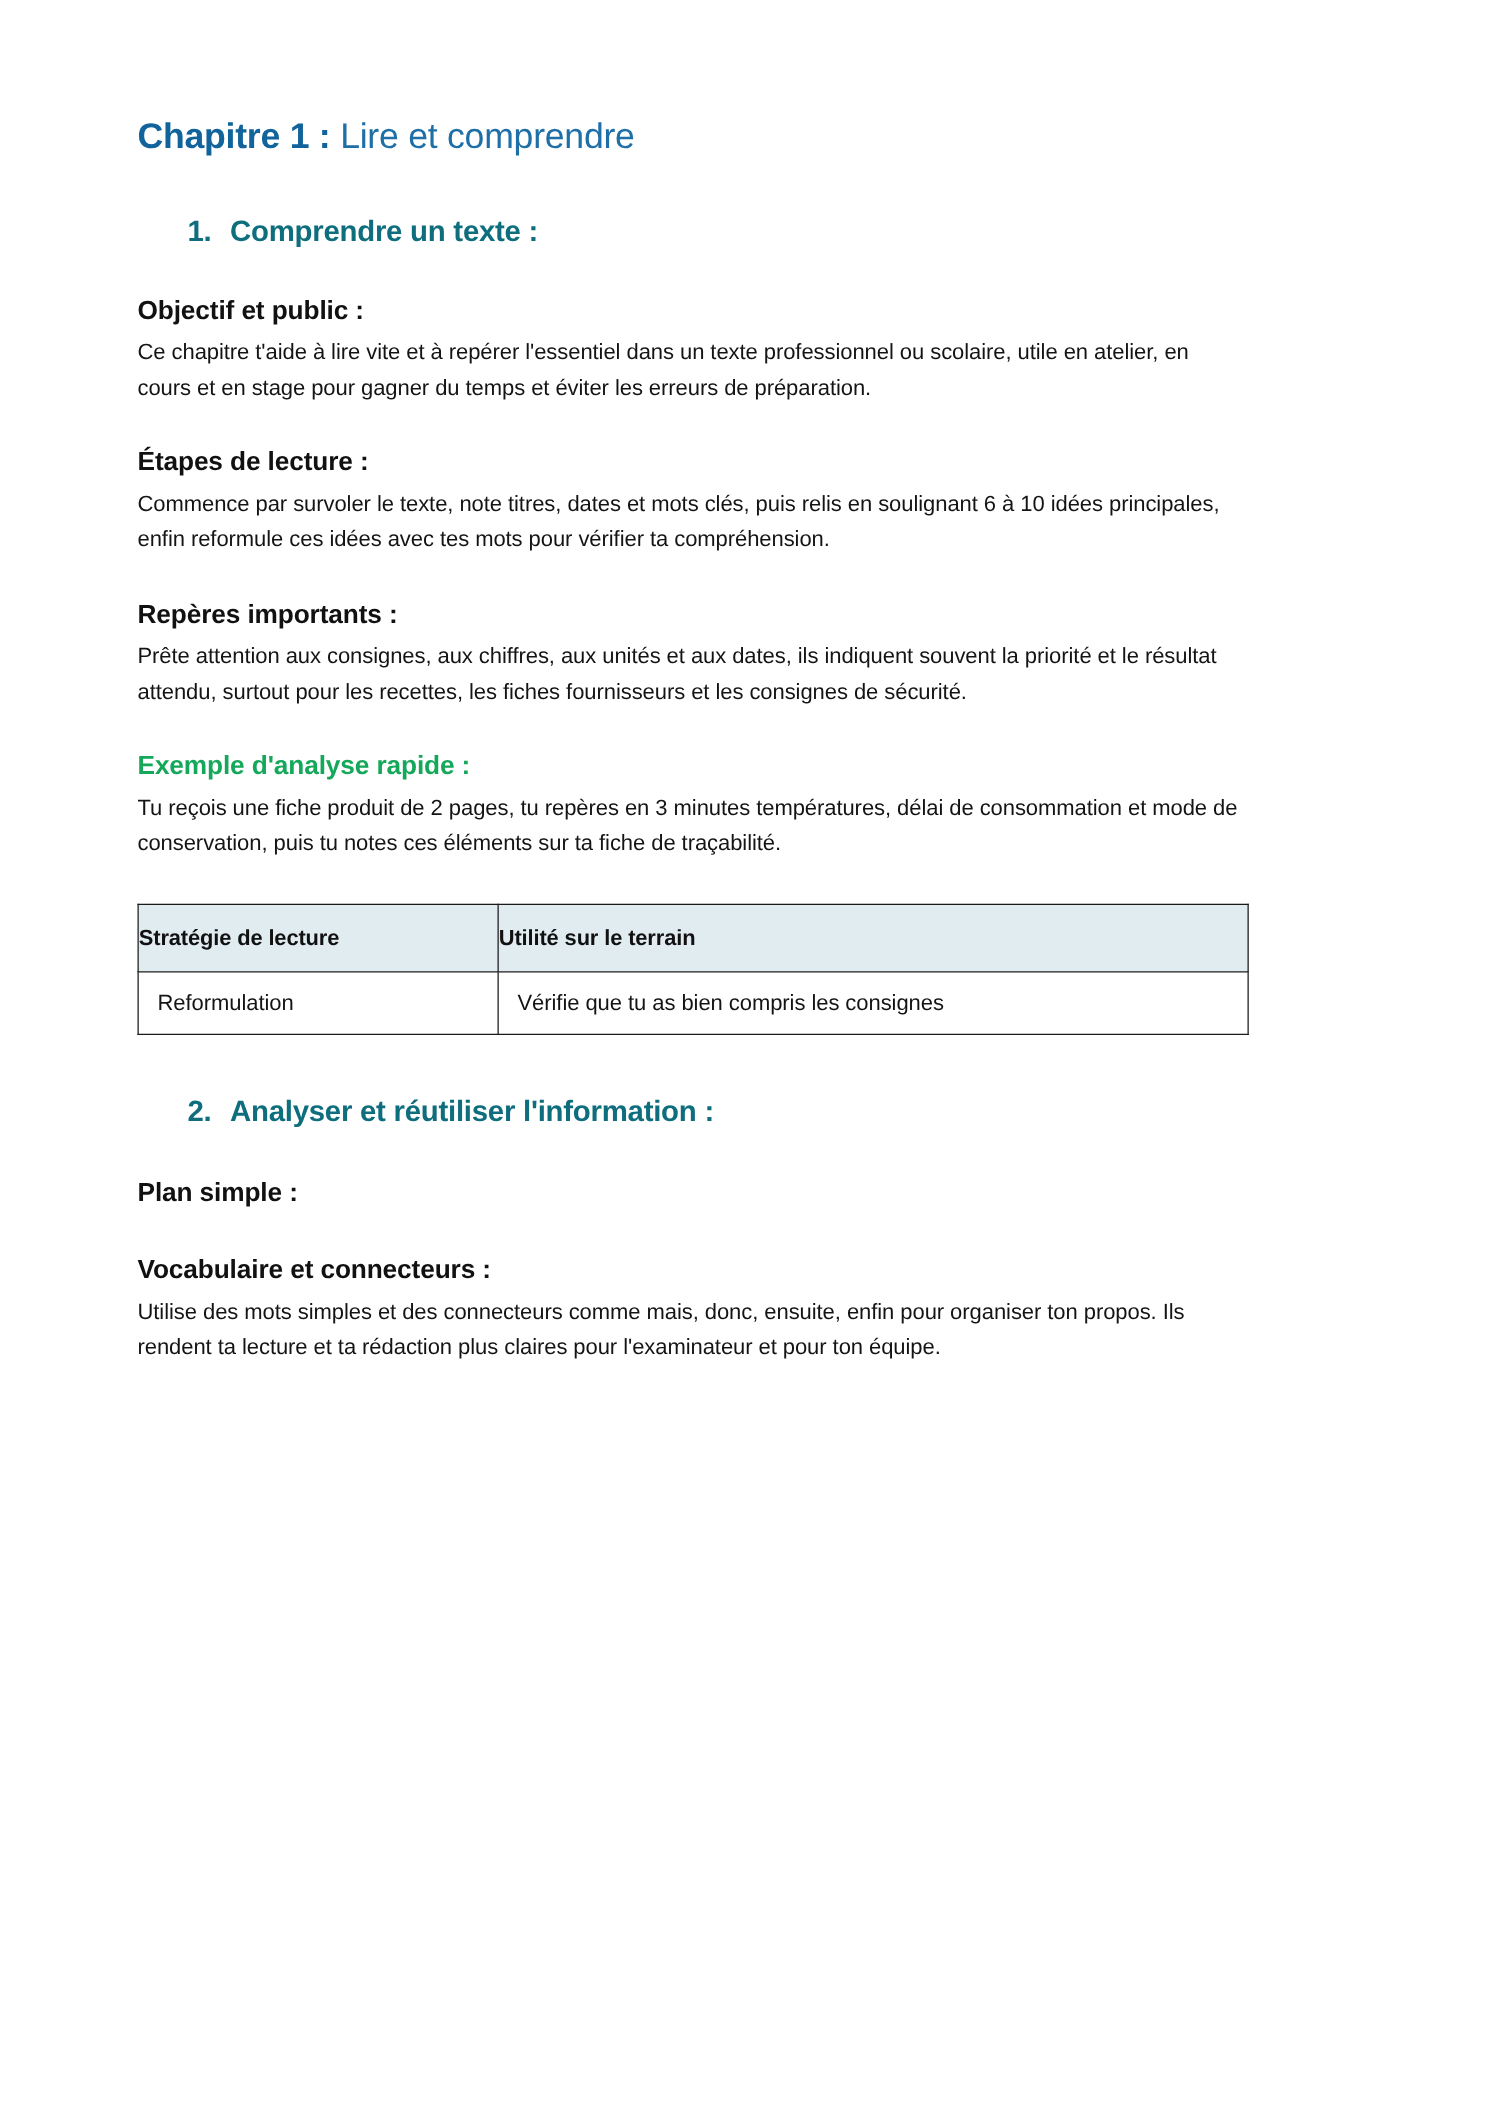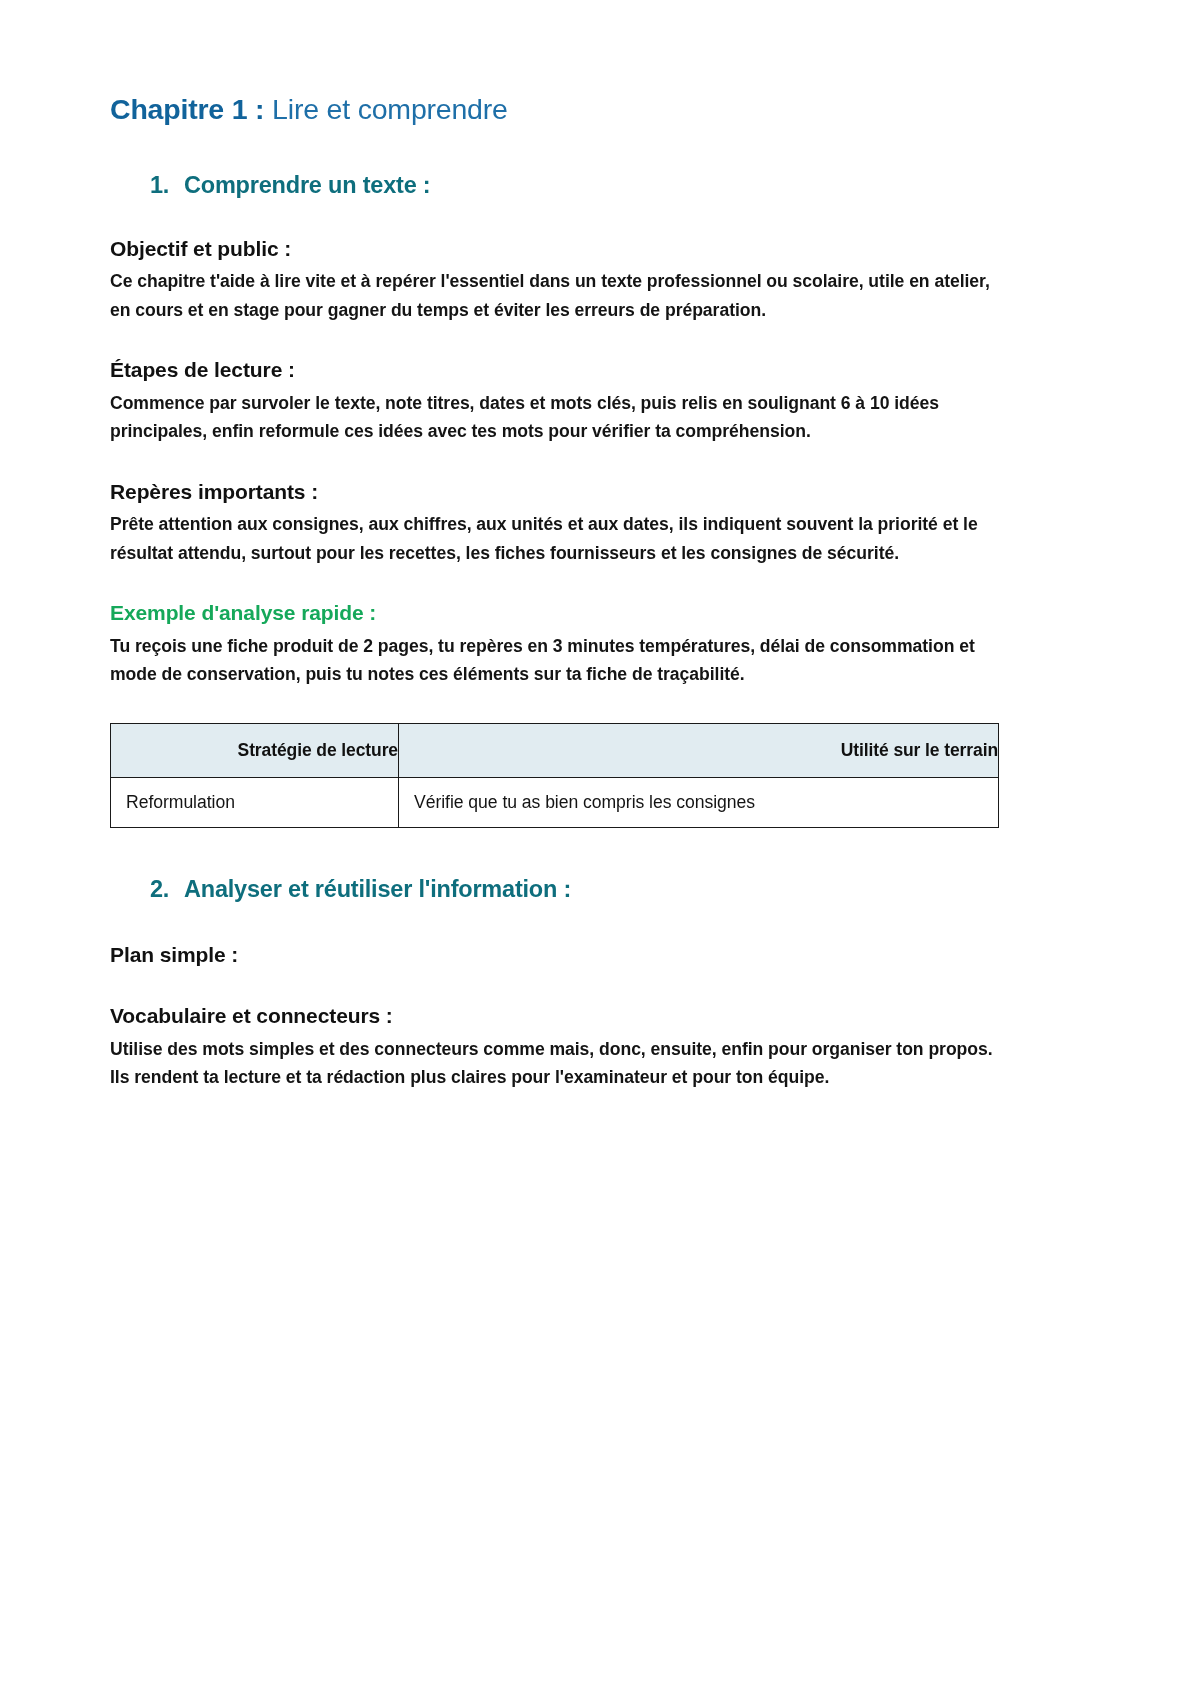--- a/index.html
+++ b/index.html
@@ -89,21 +89,21 @@
   .block-title.green {
     color: #15a85a;
     margin-top: 16px;
   }
   .block-body {
     font-size: 17.6px;
     line-height: 1.62;
     color: #141414;
     margin: 0;
     letter-spacing: -0.05px;
-    font-weight: 700;
+    font-weight: 400;
   }
 
   
   .strategy-table {
     border-collapse: collapse;
     width: 888px;
     margin: 34px 0 0 0;
     table-layout: fixed;
     border: 1.6px solid #1a1a1a;
   }
@@ -112,21 +112,21 @@
     border: 1.3px solid #1a1a1a;
     padding: 0;
     vertical-align: middle;
   }
   .strategy-table thead th {
     background: #e1ecf1;
     font-weight: 700;
     font-size: 17.5px;
     color: #111111;
     height: 53px;
-    text-align: right;
+    text-align: left;
     letter-spacing: -0.1px;
   }
   .strategy-table tbody td {
     background: #ffffff;
     font-size: 17.6px;
     color: #141414;
     height: 49px;
     font-weight: 400;
     letter-spacing: -0.05px;
   }

